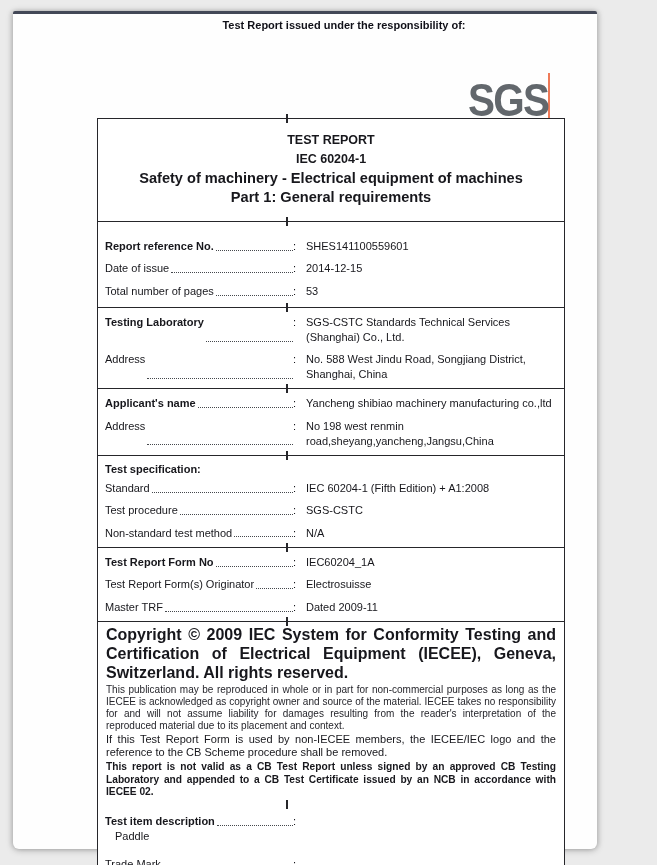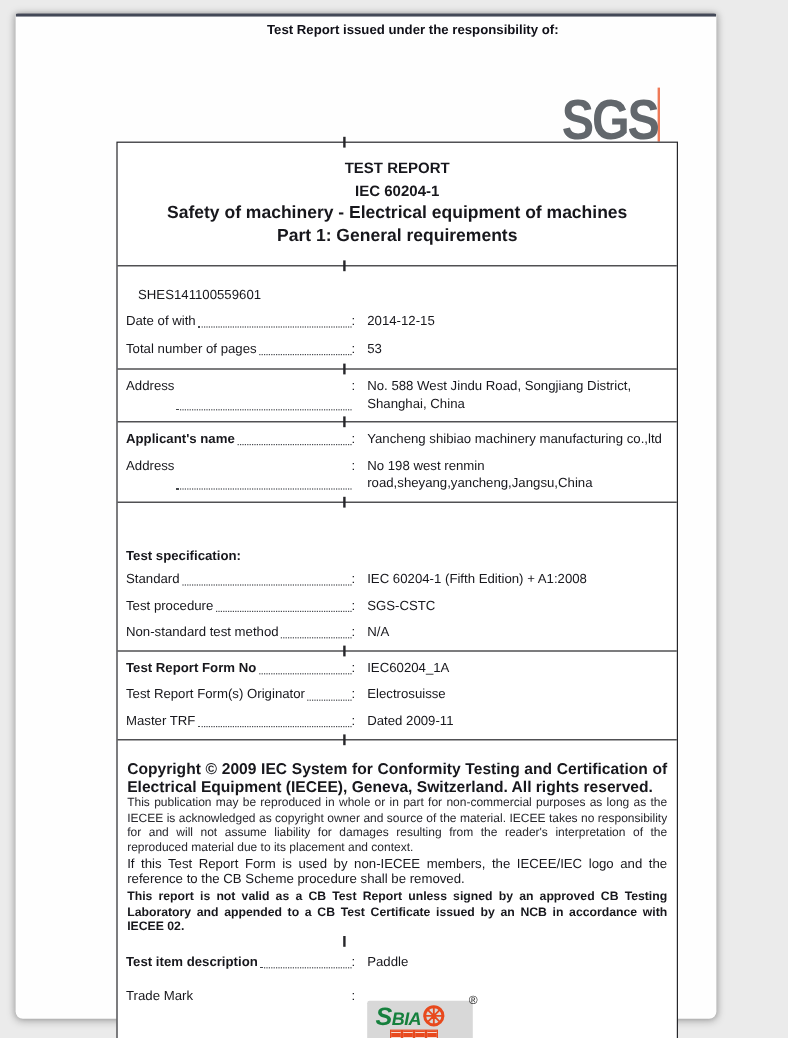--- a/index.html
+++ b/index.html
@@ -50,30 +50,30 @@
   .sec { position:relative; padding:3px 0; }
   .sec + .sec, .copy { border-top:1.6px solid #26262a; }
   .sec-first { padding-top:13px; padding-bottom:5px; }
 
   .row { display:flex; padding:4px 7px 3.5px; font-size:11px; line-height:1.35; }
   .lblwrap { display:flex; width:191px; flex:none; }
   .dots { flex:1; align-self:flex-end; border-bottom:1.7px dotted #45484d; margin:0 0 3px 2px; }
   .colon::after { content:":"; }
   .val { flex:1; padding-left:10px; }
   .b { font-weight:bold; }
-  .sec-heading { font-size:11px; font-weight:bold; padding:4px 7px 2px;margin-top:32px; }
+  .sec-heading { font-size:11px; font-weight:bold; padding:4px 7px 2px; }
 
   
   .copy { position:relative; padding:4px 8px 6px; }
-  .copy .head { font-size:13px; font-weight:bold; text-align:justify; line-height:1.18;margin-top:12px; }
+  .copy .head { font-size:16px; font-weight:bold; text-align:justify; line-height:1.18; }
   .copy .small { font-size:10px; text-align:justify; line-height:1.22; margin-top:1px; color:#26262c; }
   .copy .note { font-size:11px; text-align:justify; line-height:1.18; margin-top:1px; }
   .copy .boldnote { font-size:10.2px; font-weight:bold; text-align:justify; line-height:1.22; margin-top:2px; }
 
-  .sec-items .row { padding:6.5px 7px; }
+  .sec-items .row { padding:6.5px 7px;flex-direction:column; }
 
   
   .row-tm { padding-bottom:4px; }
   .tm {
     position:relative; width:88px; height:42px;
     background:#d8d8d8; border-radius:2px;
     margin:11px 0 9px; padding:3px 5px 2px 7px;
   }
   .tm-top { display:flex; align-items:center; }
   .tm-text {
@@ -109,42 +109,55 @@
     <div class="title-sec">
       <div class="t-sm">TEST REPORT</div>
       <div class="t-sm">IEC 60204-1</div>
       <div class="t-lg">Safety of machinery - Electrical equipment of machines</div>
       <div class="t-lg">Part 1: General requirements</div>
     </div>
 
     <div class="sec sec-first">
       <div class="tick"></div>
       <div class="row">
+        <span class="lblwrap">
+            <span class="lbl b">Report reference No.</span>
+            <span class="dots"></span>
+            <span class="colon"></span>
+          </span>
         <span class="val">SHES141100559601</span>
       </div>
       <div class="row">
         <span class="lblwrap">
-            <span class="lbl">Date of with</span>
+            <span class="lbl">Date of issue</span>
             <span class="dots"></span>
             <span class="colon"></span>
           </span>
         <span class="val">2014-12-15</span>
       </div>
       <div class="row">
         <span class="lblwrap">
             <span class="lbl">Total number of pages</span>
             <span class="dots"></span>
             <span class="colon"></span>
           </span>
         <span class="val">53</span>
       </div>
     </div>
 
     <div class="sec">
       <div class="tick"></div>
+      <div class="row">
+        <span class="lblwrap">
+            <span class="lbl b">Testing Laboratory</span>
+            <span class="dots"></span>
+            <span class="colon"></span>
+          </span>
+        <span class="val">SGS-CSTC Standards Technical Services (Shanghai) Co., Ltd.</span>
+      </div>
       <div class="row">
         <span class="lblwrap">
             <span class="lbl">Address</span>
             <span class="dots"></span>
             <span class="colon"></span>
           </span>
         <span class="val">No. 588 West Jindu Road, Songjiang District, Shanghai, China</span>
       </div>
     </div>
 

